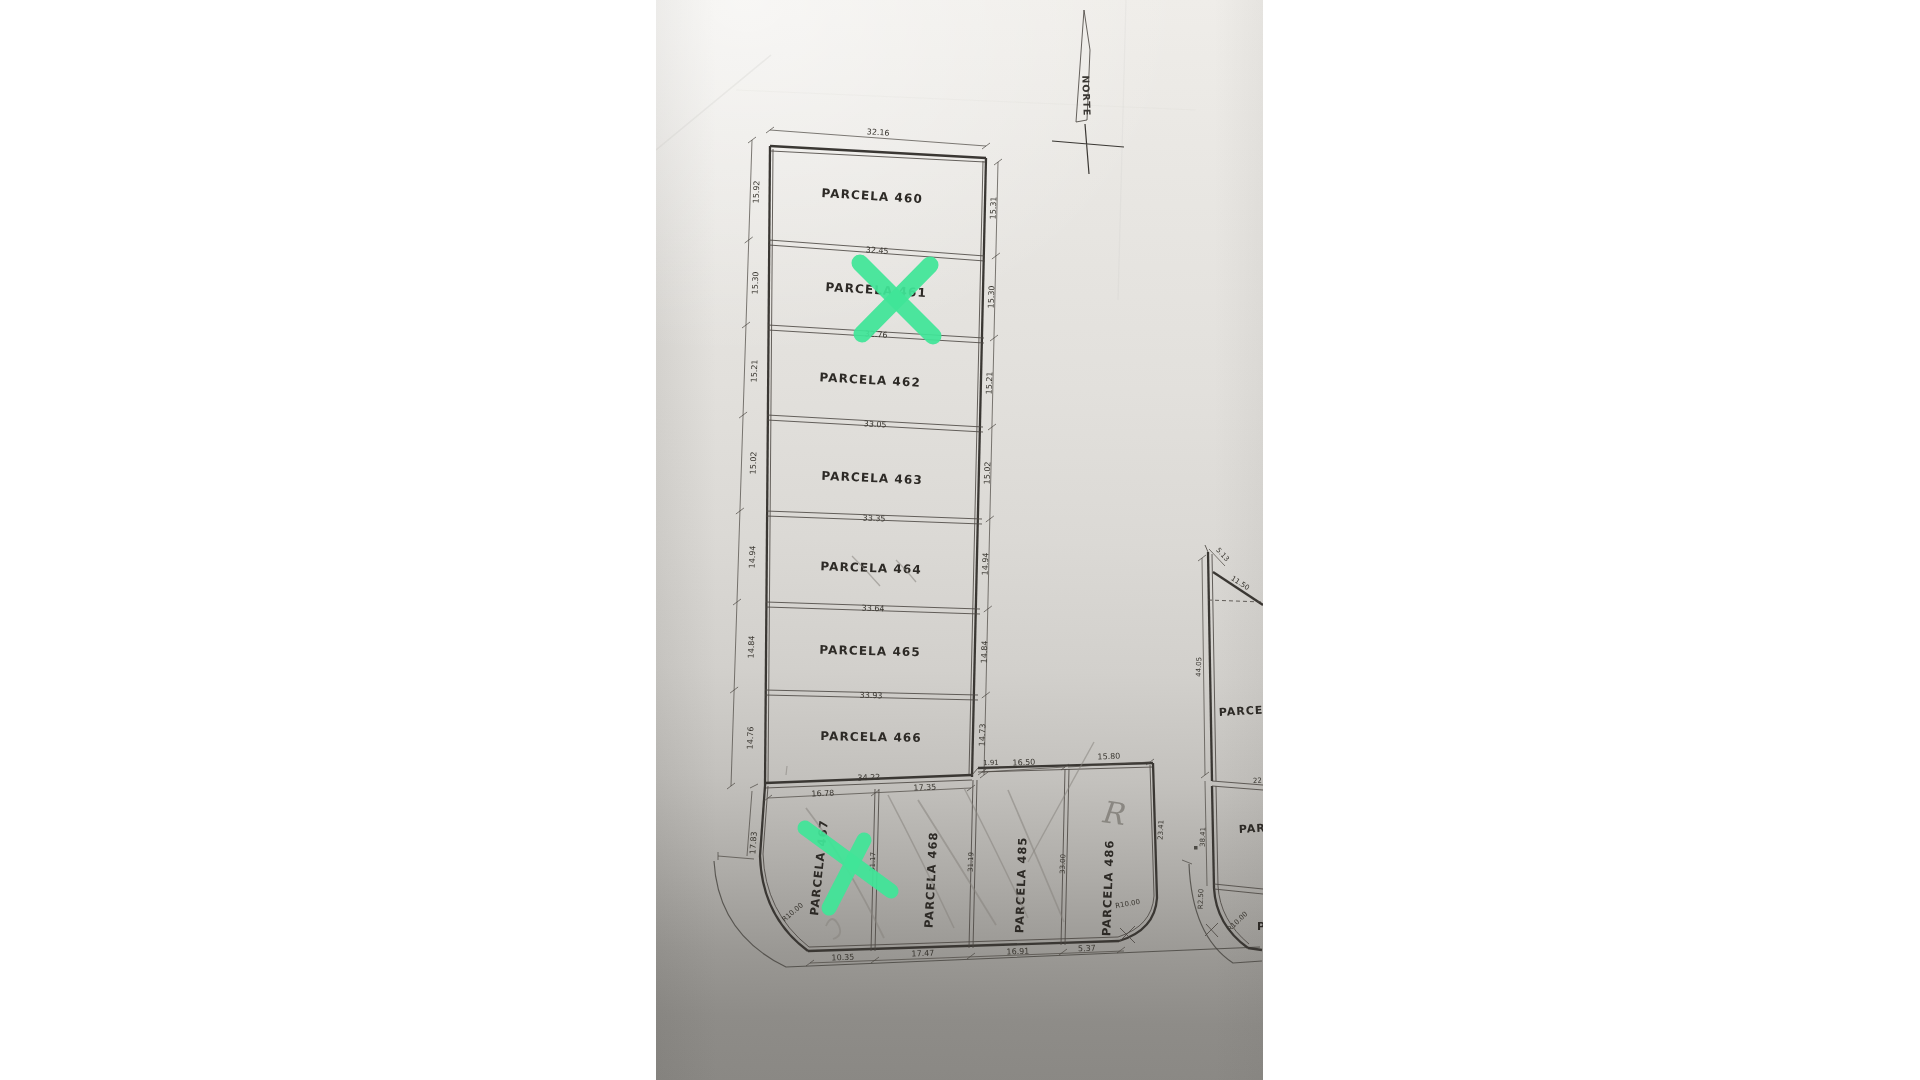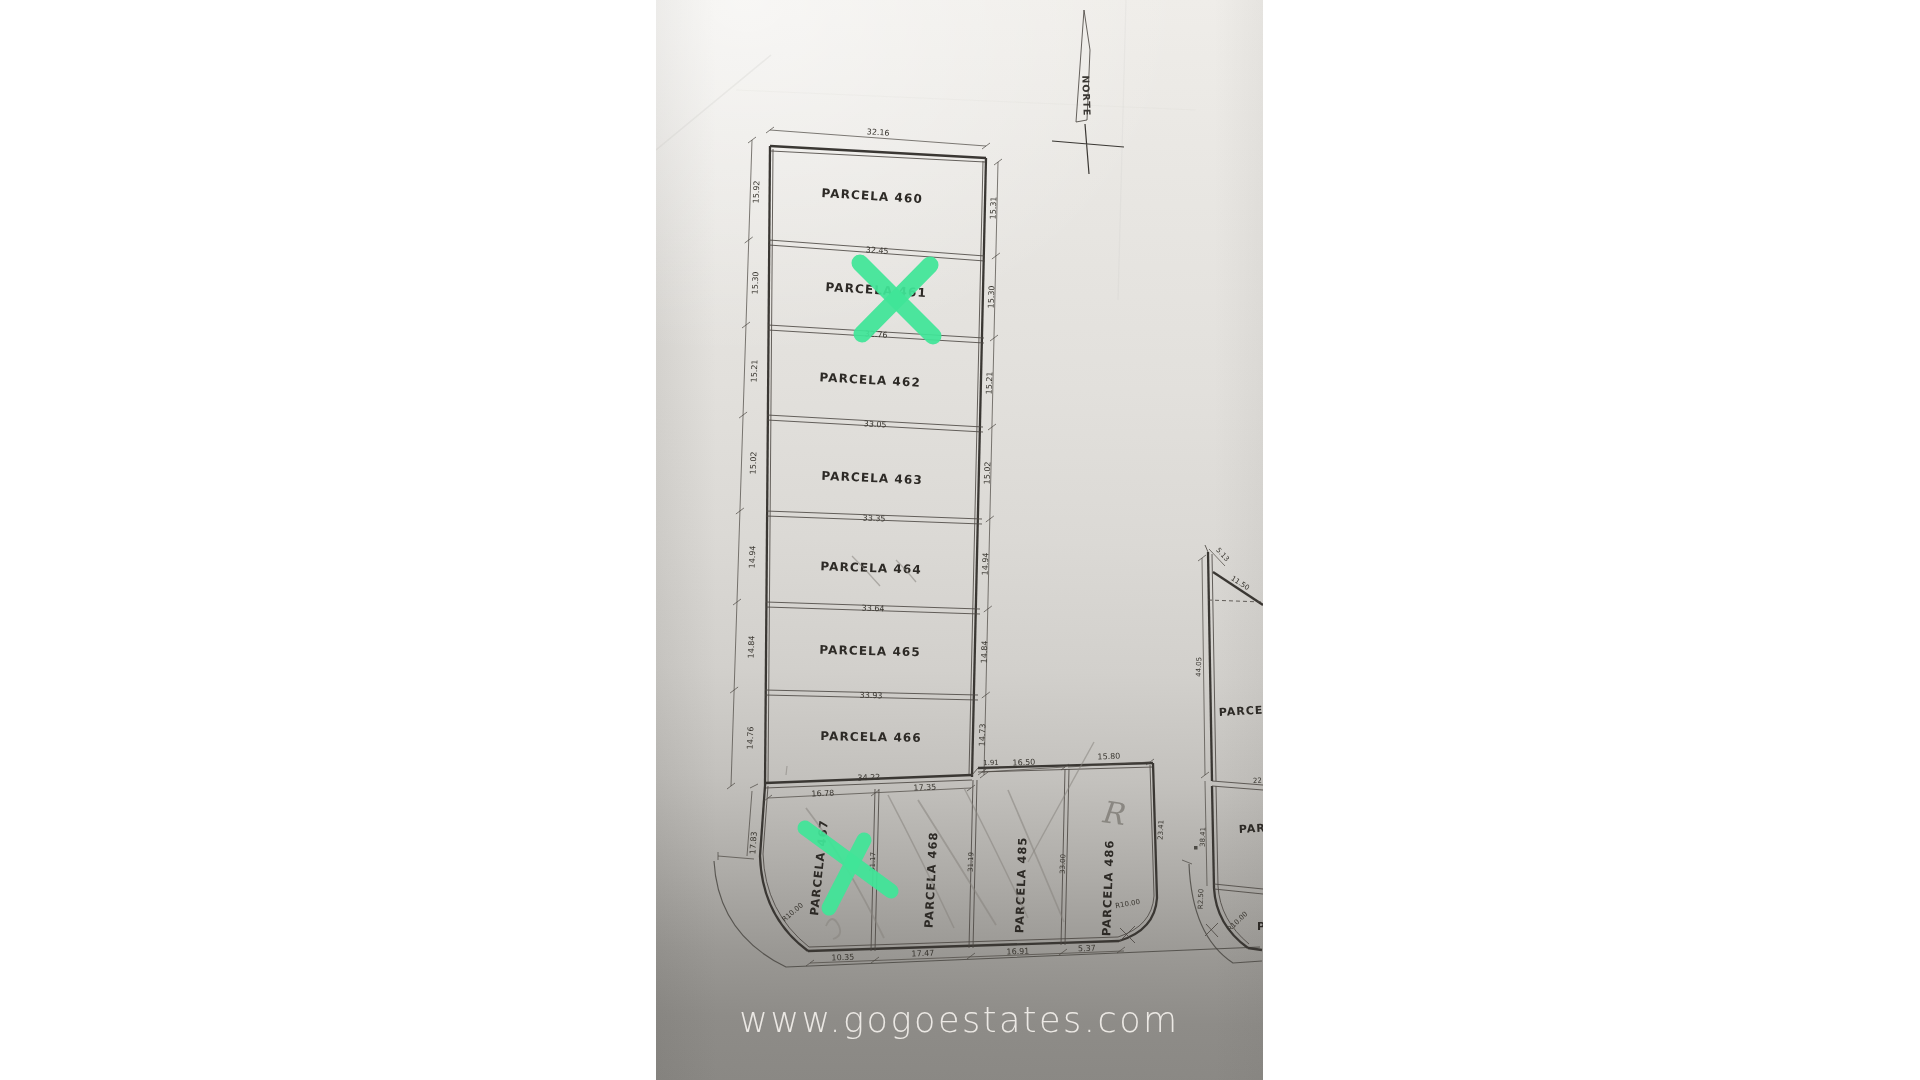--- a/index.html
+++ b/index.html
@@ -234,15 +234,14 @@
 
       <g>
         <path class="greenx" stroke-width="17" d="M204,263 L277,336"></path>
         <path class="greenx" stroke-width="17" d="M274,265 L206,334"></path>
         <path class="greenx" stroke-width="15" d="M149,828 L235,891"></path>
         <path class="greenx" stroke-width="15" d="M208,840 L173,908"></path>
       </g>
 
     </svg>
 
-    <div class="watermark">www.gogoestates.com</div>
   </div>
 </div>
 
 </body></html>

